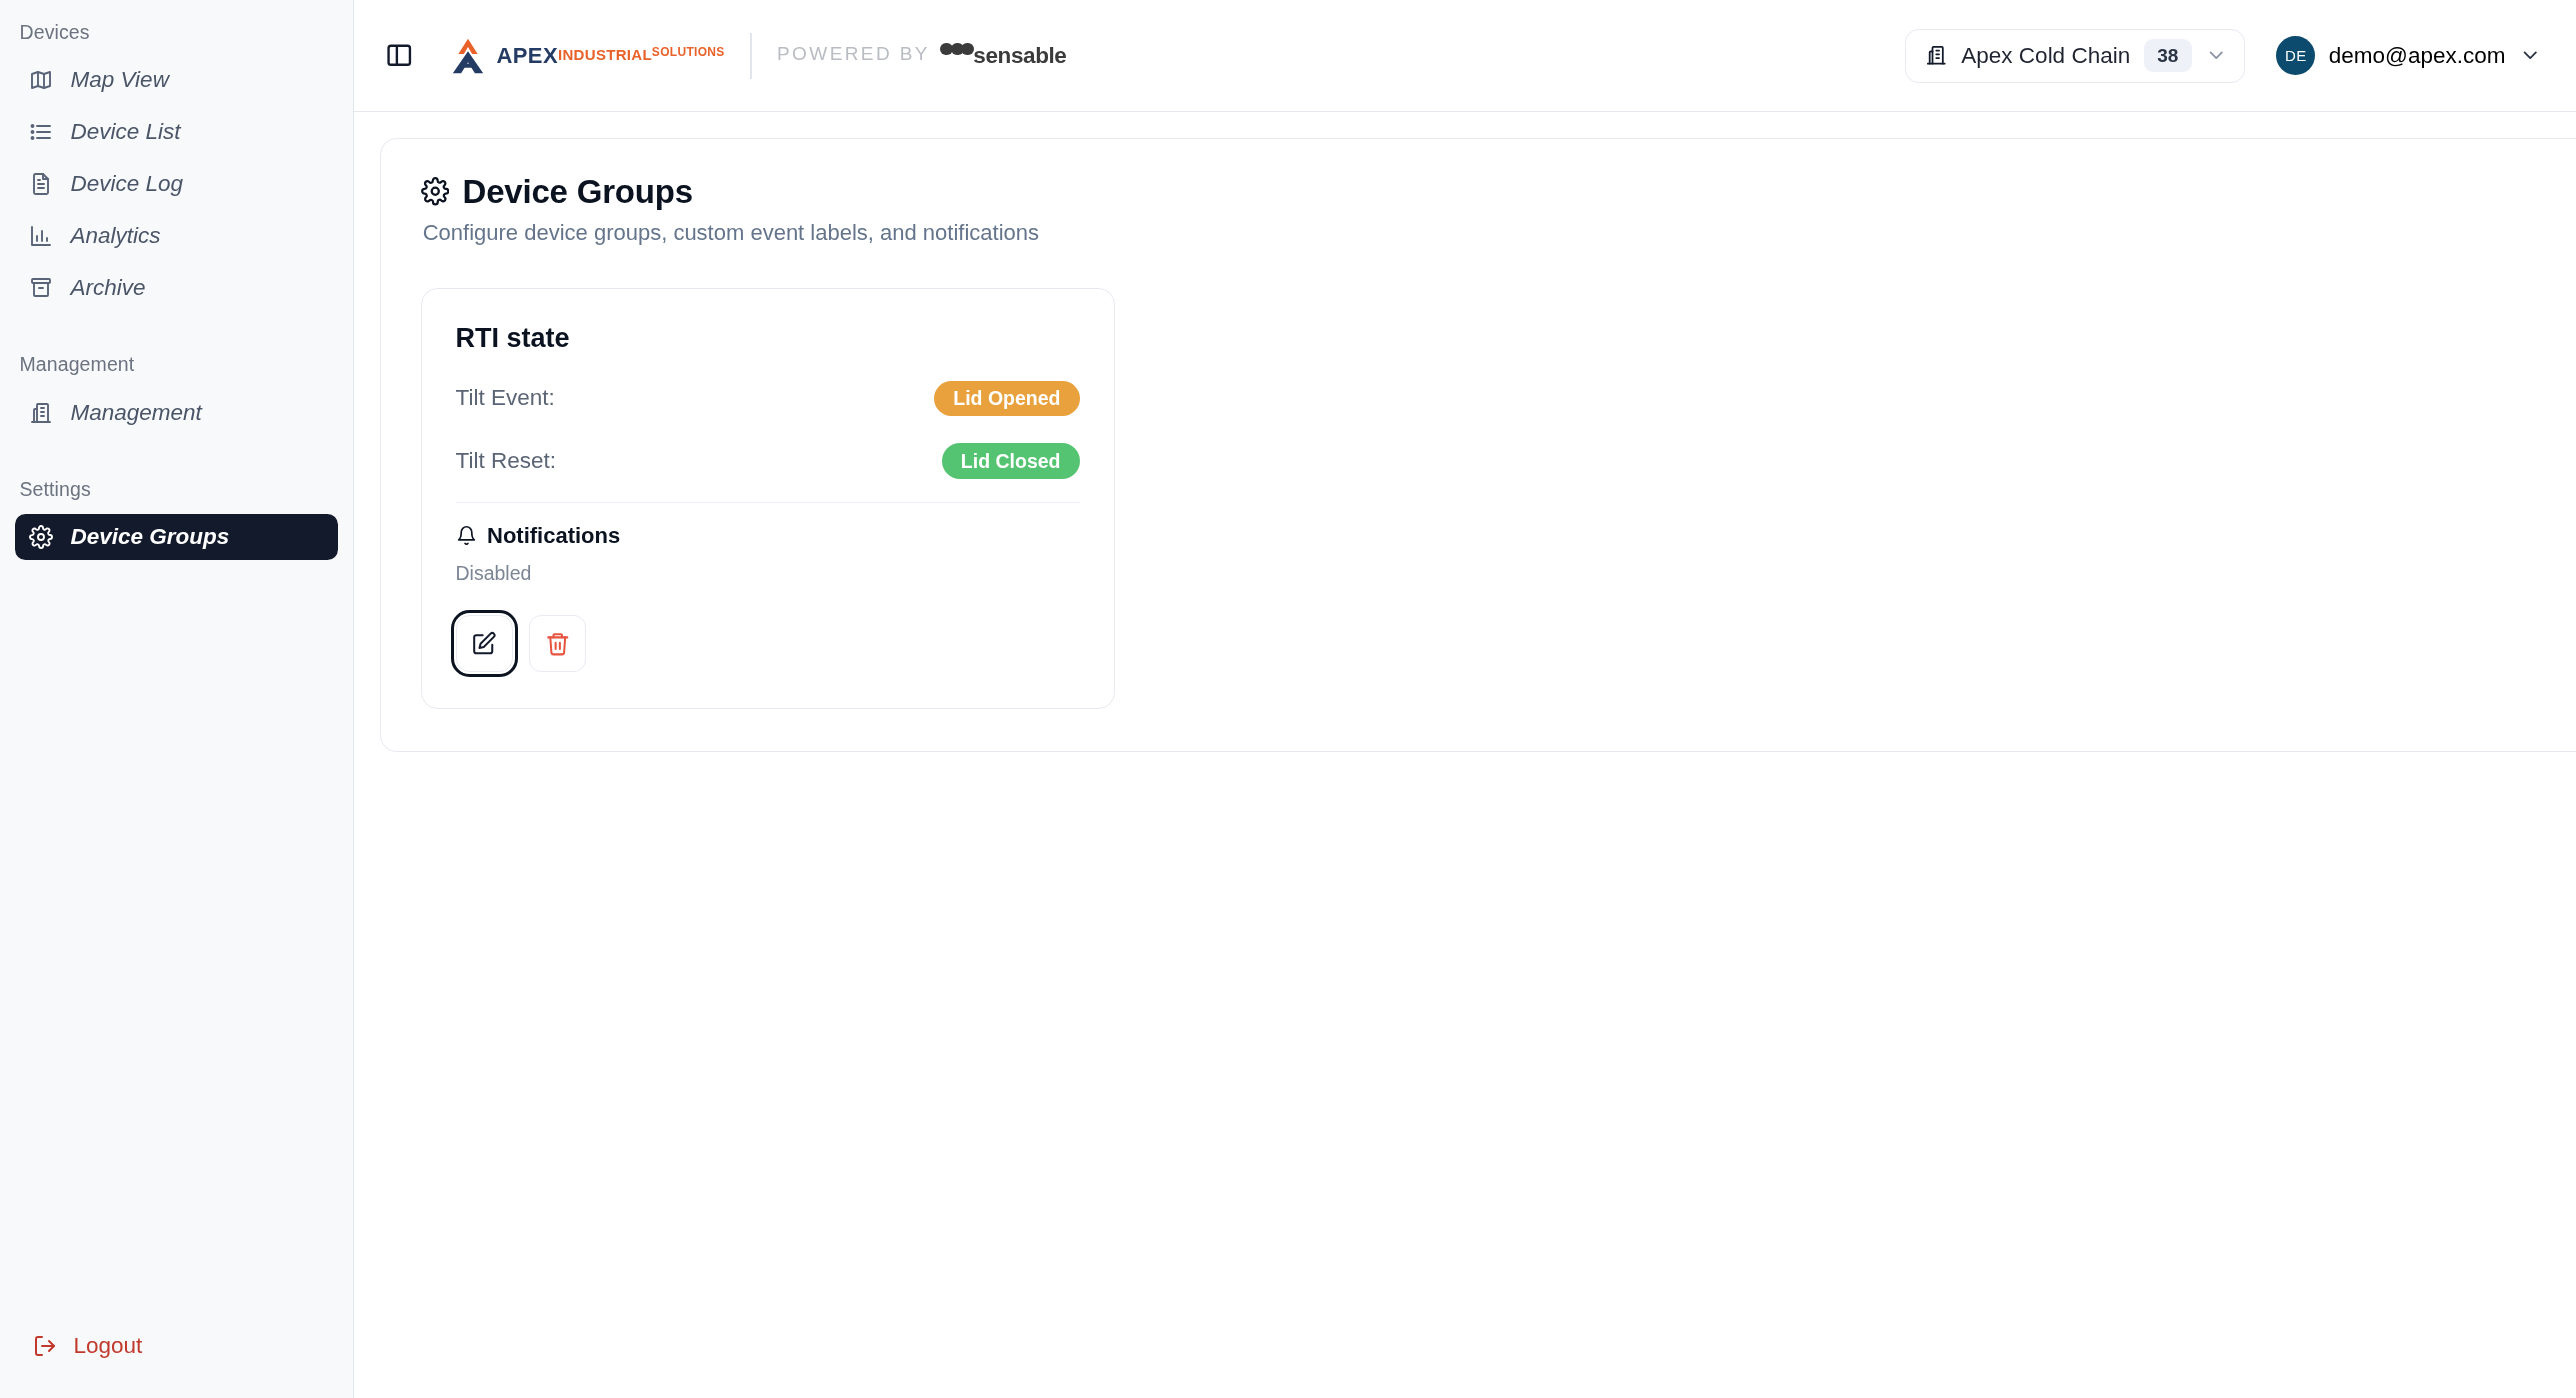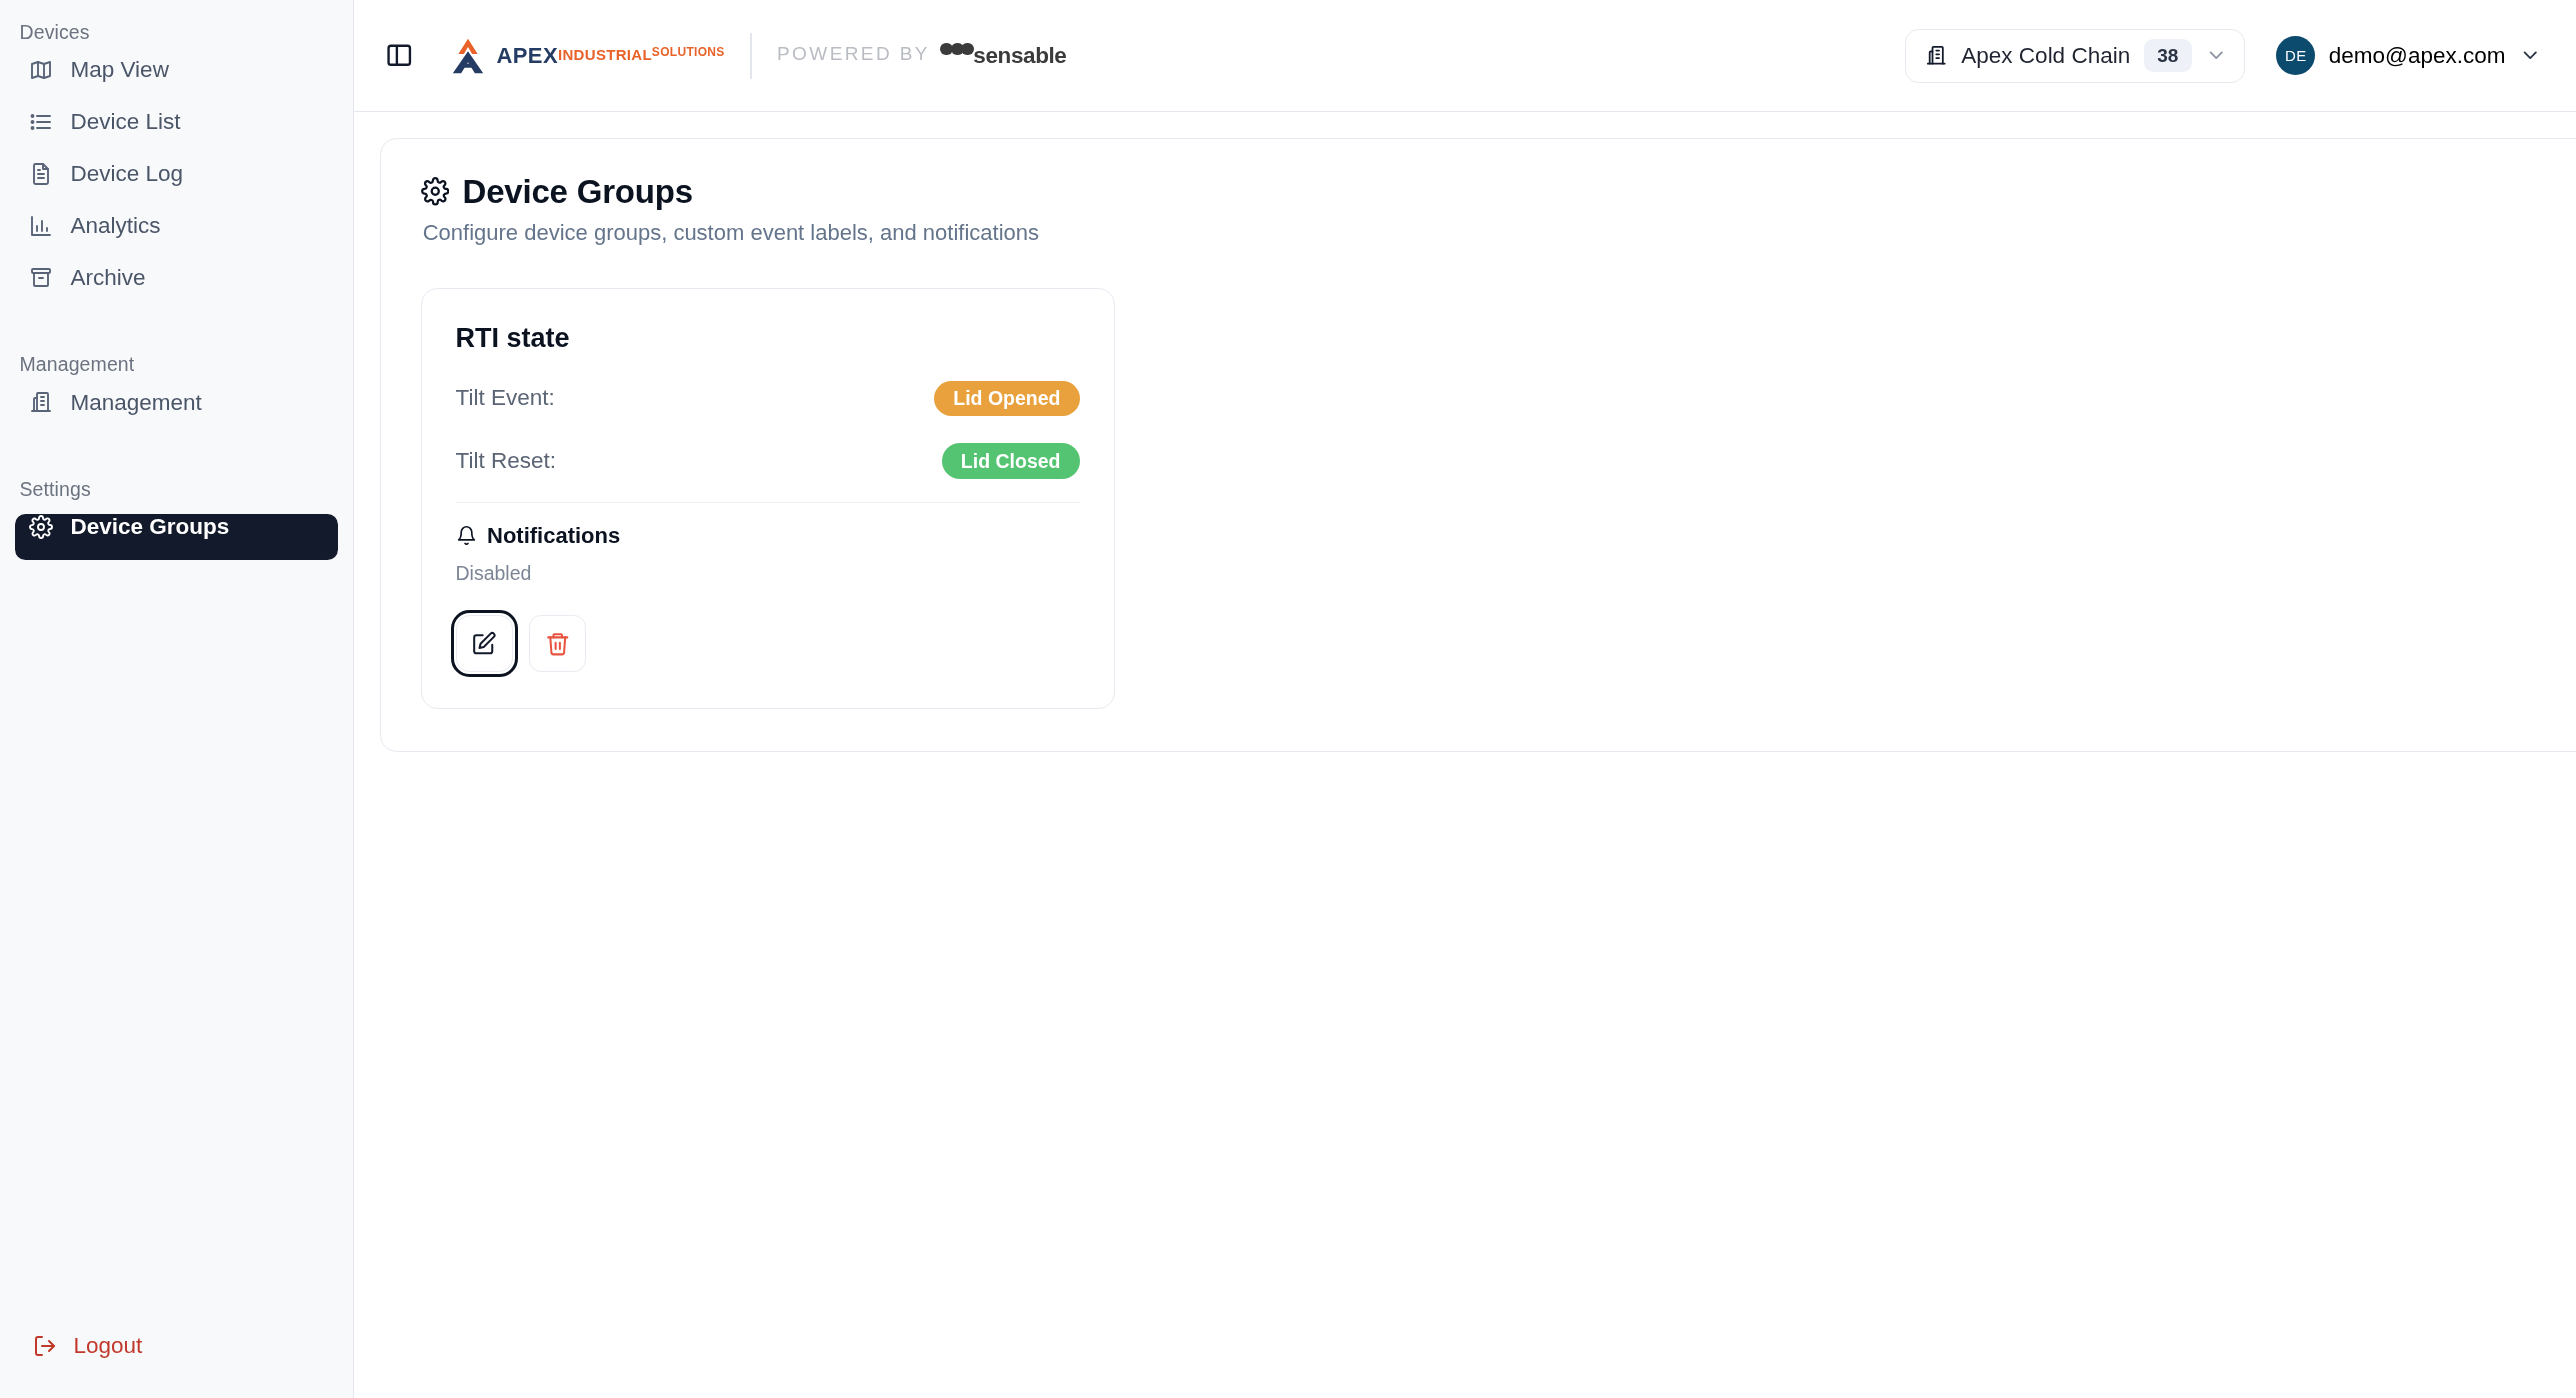--- a/index.html
+++ b/index.html
@@ -25,29 +25,30 @@
     position: relative;
   }
   .nav-section-label {
     font-size: 19.5px;
     color: #6b7280;
     padding: 13.5px 0 10.5px 19.5px;
     letter-spacing: 0.1px;
   }
   .nav-item {
     display: flex;
-    align-items: flex-start;
+    align-items: center;
     gap: 16.5px;
     height: 46px;
     margin: 3px 15px;
     padding-left: 13.5px;
     border-radius: 10.5px;
     color: #4a5568;
     font-size: 22.5px;
     cursor: pointer;
+    font-style: italic;
   }
   .nav-item .ic { width: 25.5px; height: 25.5px; display: flex; align-items: center; justify-content: center; flex: 0 0 25.5px; }
   .nav-item .ic svg { width: 24px; height: 24px; display: block; }
   .nav-item.active {
     background: #131a2b;
     color: #ffffff;
     font-weight: bold;
   }
   .nav-gap-md { height: 25.5px; }
 

